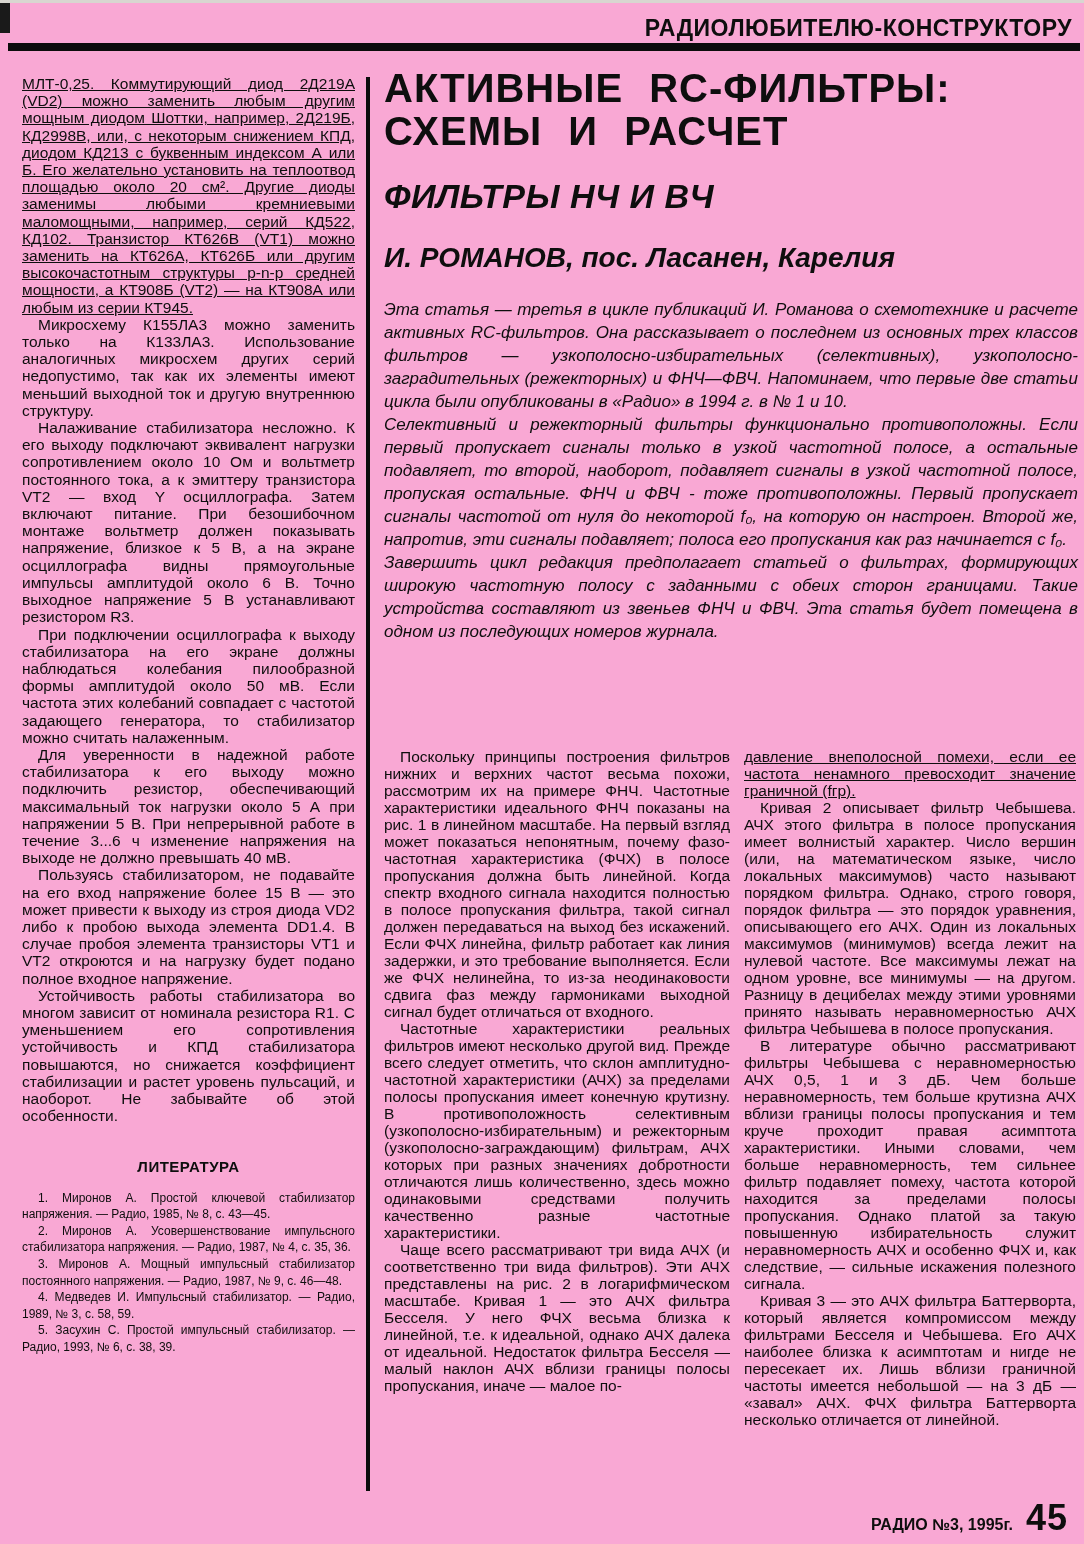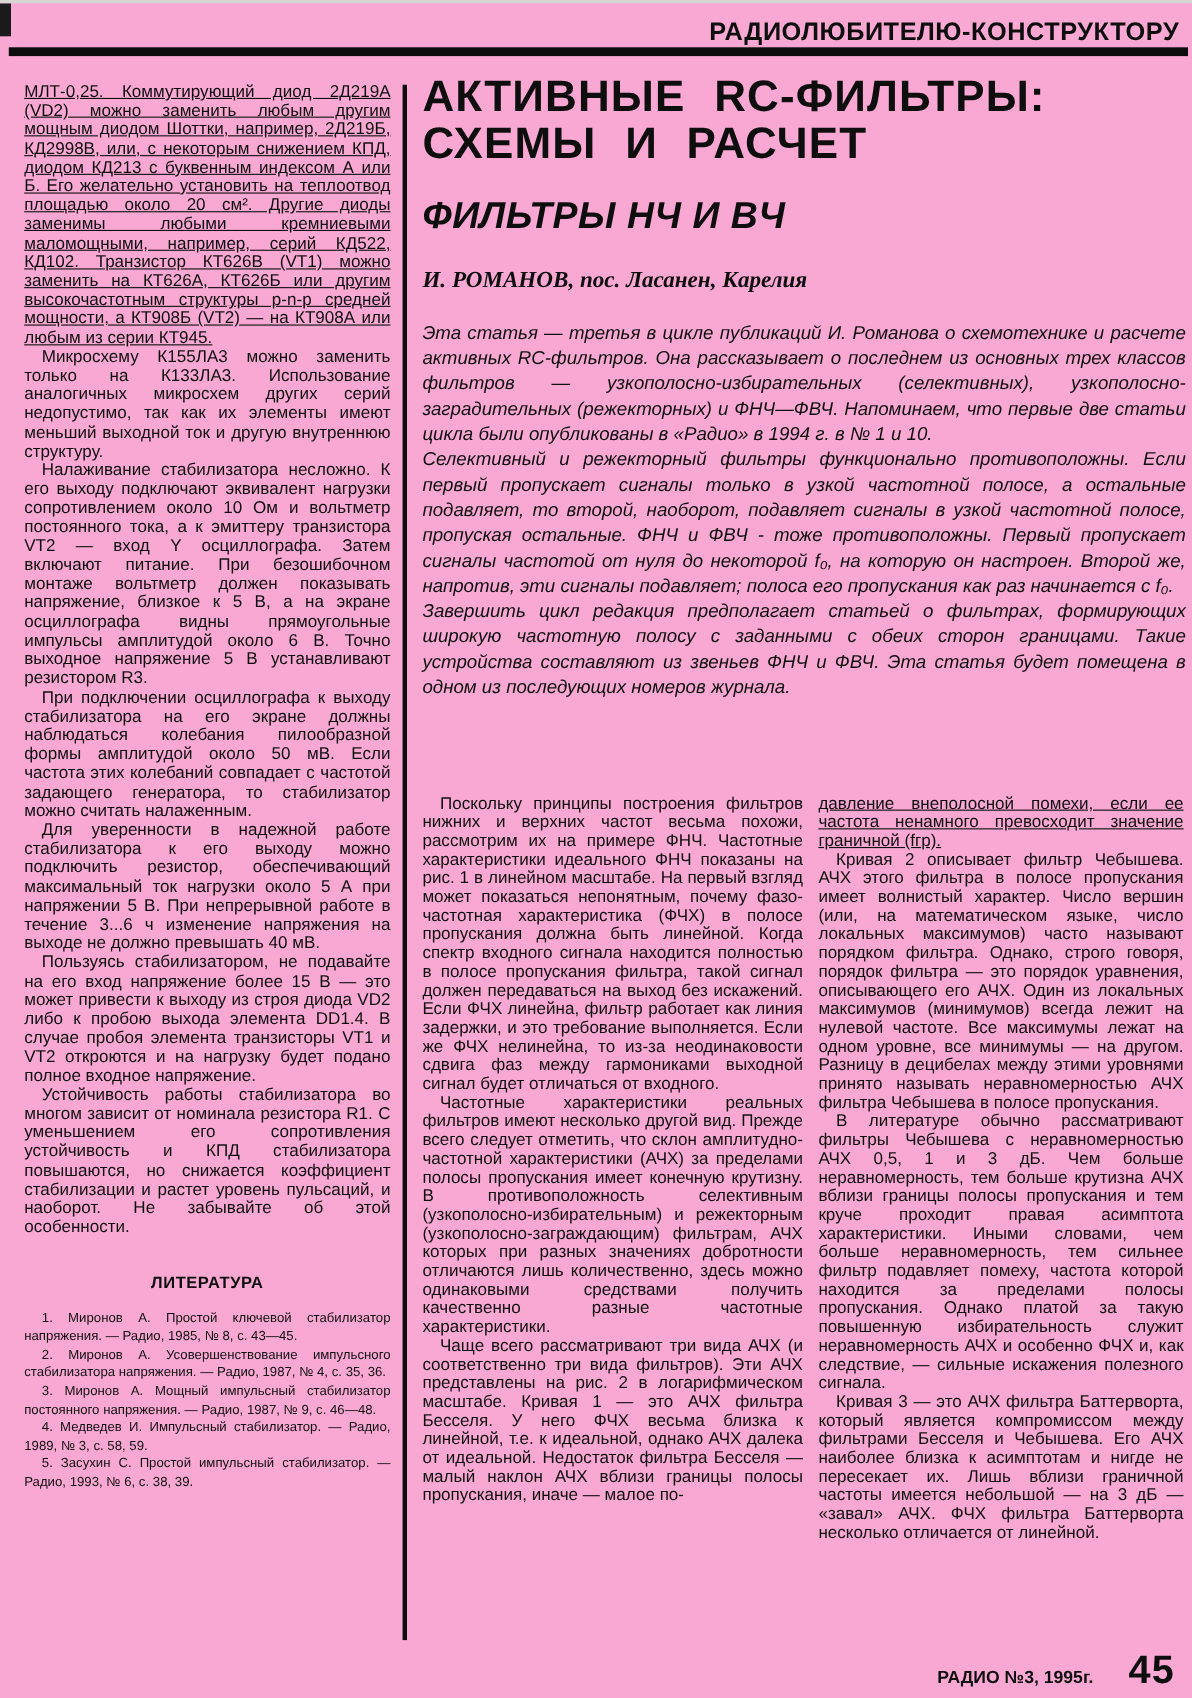--- a/index.html
+++ b/index.html
@@ -50,40 +50,40 @@
     font-size:40px; font-weight:bold; 
     line-height:1.07; letter-spacing:1px; word-spacing:14px;
     white-space:nowrap;
   }
   .subtitle {
     margin-top:24px;
     font-size:34px; font-weight:bold; font-style:italic; letter-spacing:0.5px;
   }
   .author {
     margin-top:26px;
-    font-size:21px; font-weight:bold; font-style:italic;font-family:Liberation Serif, serif;
+    font-size:28px; font-weight:bold; font-style:italic;
   }
   .lead {
     margin-top:24px;
     font-size:17px; font-style:italic; line-height:23px;
     text-align:justify;
   }
   .lead .body-par { text-indent:0; }
 
   
   .body-col {
-    position:absolute; top:719px;
+    position:absolute; top:745px;
     font-size:15.5px; line-height:17px; text-align:justify;
   }
   .body-col1 { left:384px; width:346px; }
   .body-col2 { left:744px; width:332px; }
 
   .footer {
     position:absolute; right:16px; bottom:8px;
-    display:flex; align-items:baseline; gap:32px;
+    display:flex; align-items:baseline; gap:13px;
   }
   .footer-journal { font-size:16px; font-weight:bold; }
   .footer-page { font-size:36px; font-weight:bold; letter-spacing:1px; }
 </style>
 </head>
 <body>
 
 <div class="page">
 
   <div class="scan-mark"></div>

